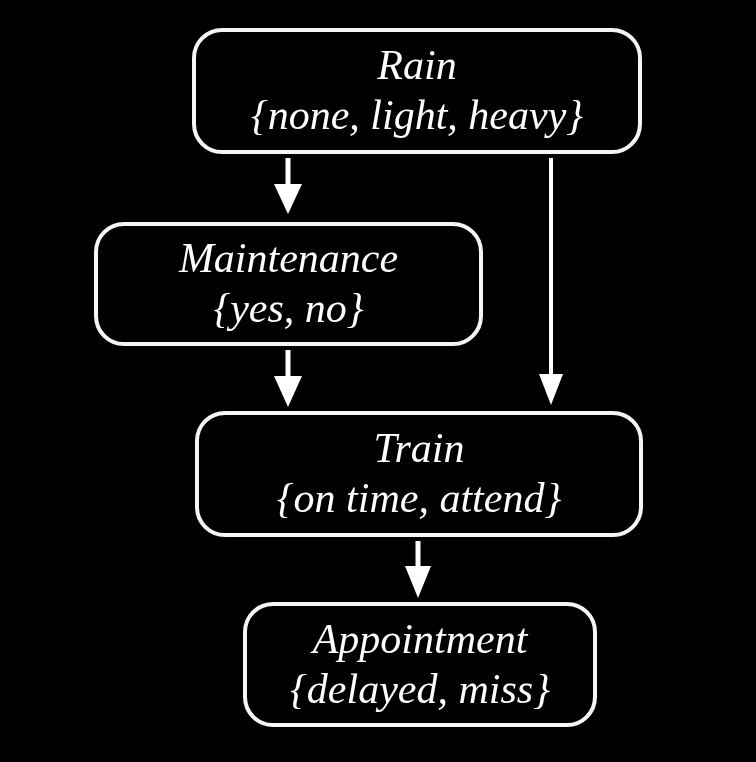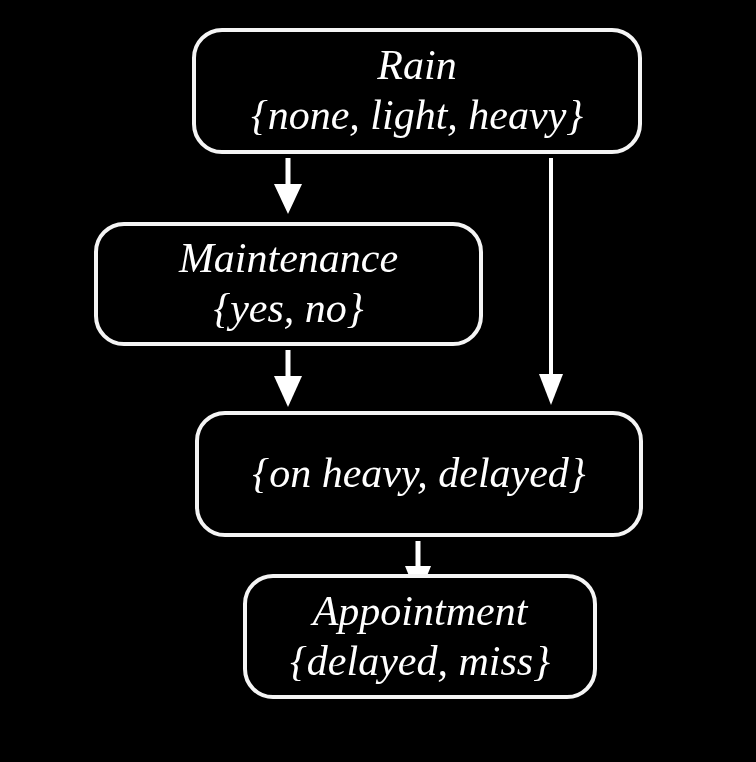--- a/index.html
+++ b/index.html
@@ -37,21 +37,21 @@
     line-height: 1.19;
     z-index: 2;
   }
   .node .node-name,
   .node .node-domain {
     white-space: nowrap;
   }
   #node-rain        { left: 192px; top: 28px;  width: 450px; height: 126px; }
   #node-maintenance { left: 94px;  top: 222px; width: 389px; height: 124px; align-items: center; }
   #node-train       { left: 195px; top: 411px; width: 448px; height: 126px; }
-  #node-appointment { left: 243px; top: 574px; width: 354px; height: 125px; }
+  #node-appointment { left: 243px; top: 602px; width: 354px; height: 125px; }
   svg.edges {
     position: absolute;
     inset: 0;
     z-index: 1;
   }
 </style>
 </head>
 <body>
 
 <div class="diagram">
@@ -83,21 +83,22 @@
     <span class="node-name">Rain</span>
     <span class="node-domain">{none, light, heavy}</span>
   </div>
 
   <div class="node" id="node-maintenance">
     <span class="node-name">Maintenance</span>
     <span class="node-domain">{yes, no}</span>
   </div>
 
   <div class="node" id="node-train">
-    <span class="node-domain">{on heavy, delayed}</span>
+    <span class="node-name">Train</span>
+    <span class="node-domain">{on time, attend}</span>
   </div>
 
   <div class="node" id="node-appointment">
     <span class="node-name">Appointment</span>
     <span class="node-domain">{delayed, miss}</span>
   </div>
 
 </div>
 
 </body></html>

